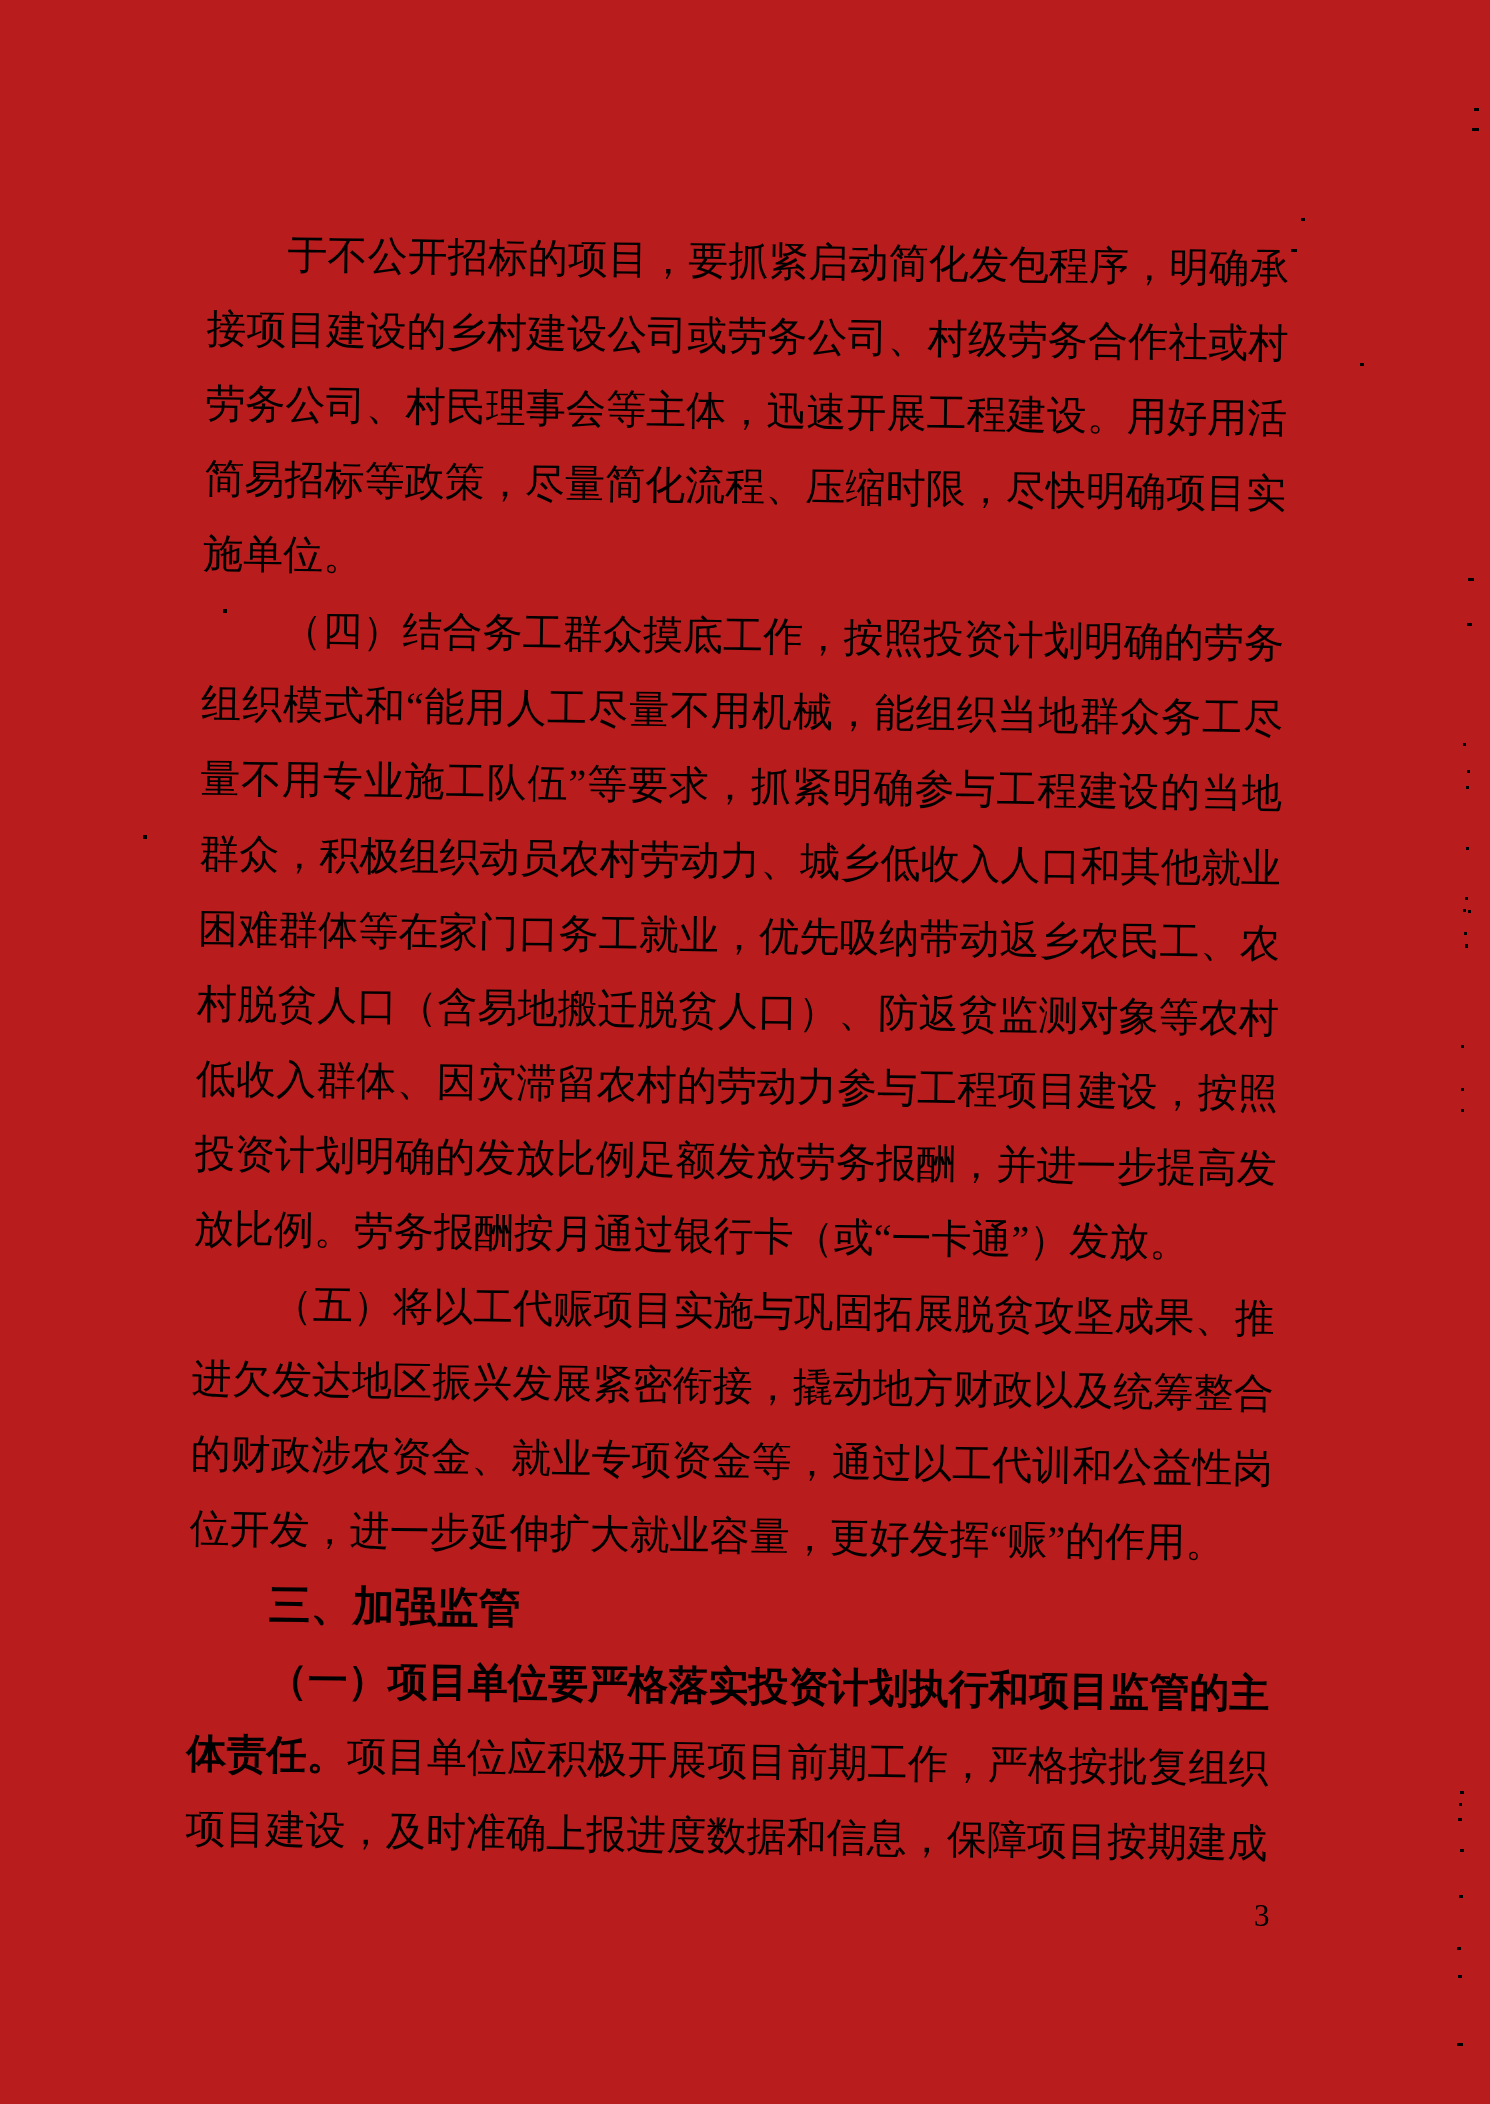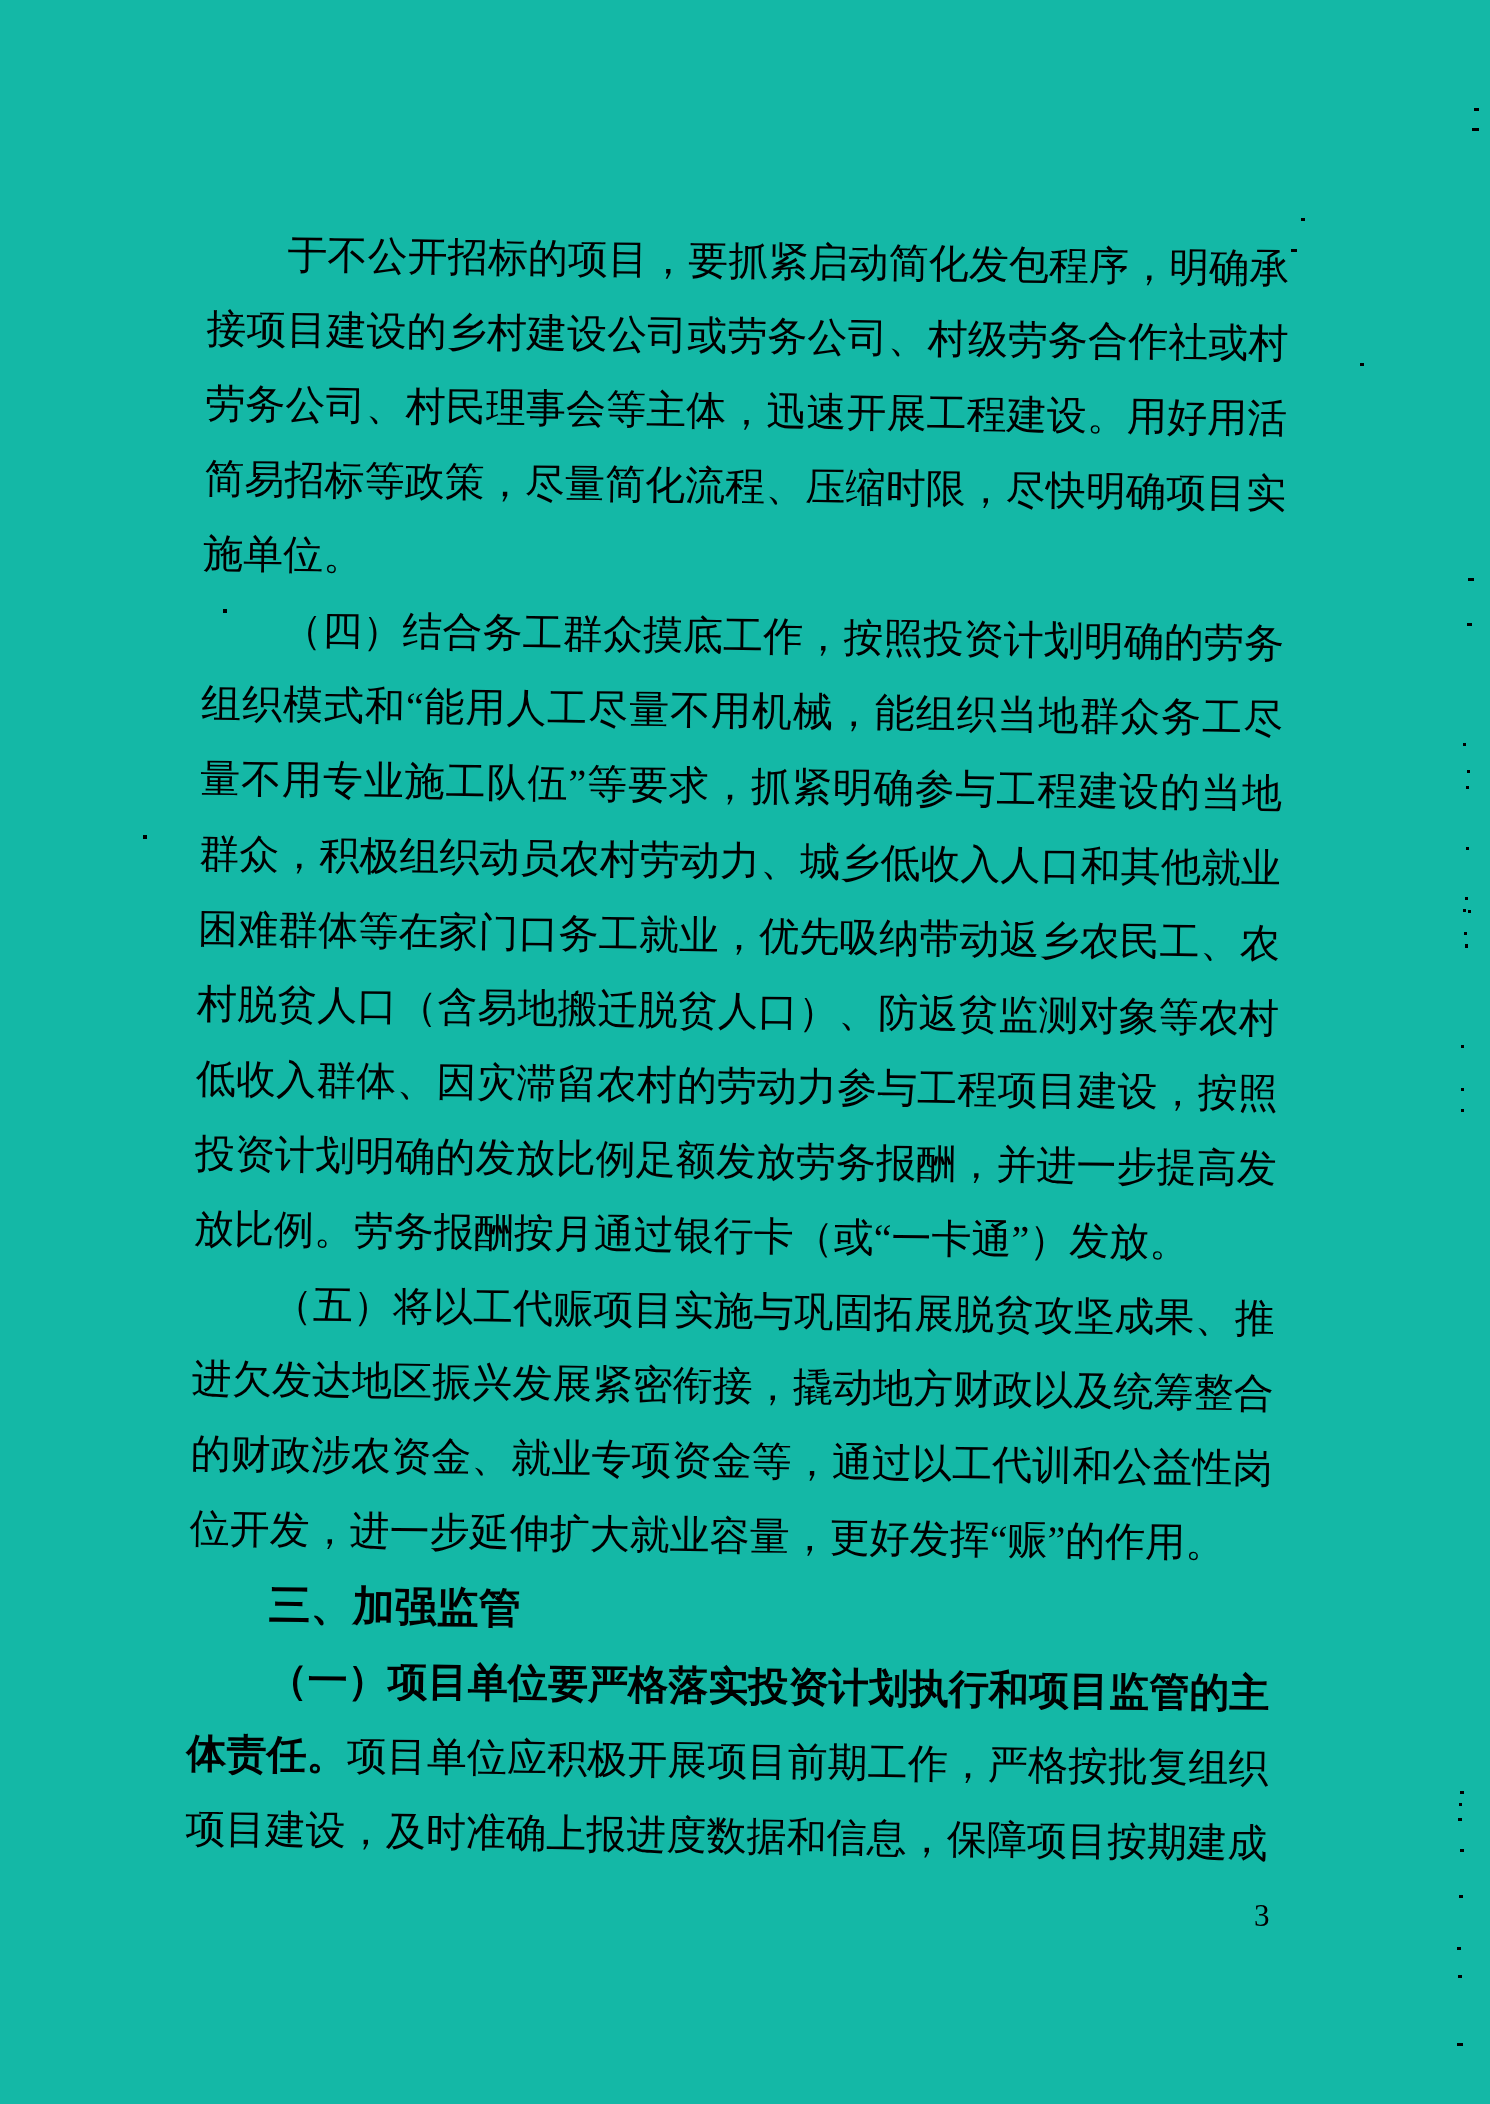--- a/index.html
+++ b/index.html
@@ -4,21 +4,21 @@
 <style>
   html, body {
     margin: 0;
     padding: 0;
     background: #ffffff;
   }
   .page {
     position: relative;
     width: 1490px;
     height: 2104px;
-    background: #14b8a6;
+    background: #b91c1c;
     overflow: hidden;
     font-family: "Liberation Serif", serif;
     color: #000000;
   }
   .textblock {
     position: absolute;
     left: 208px;
     top: 216px;
     width: 1082px;
     transform: rotate(0.8deg);

